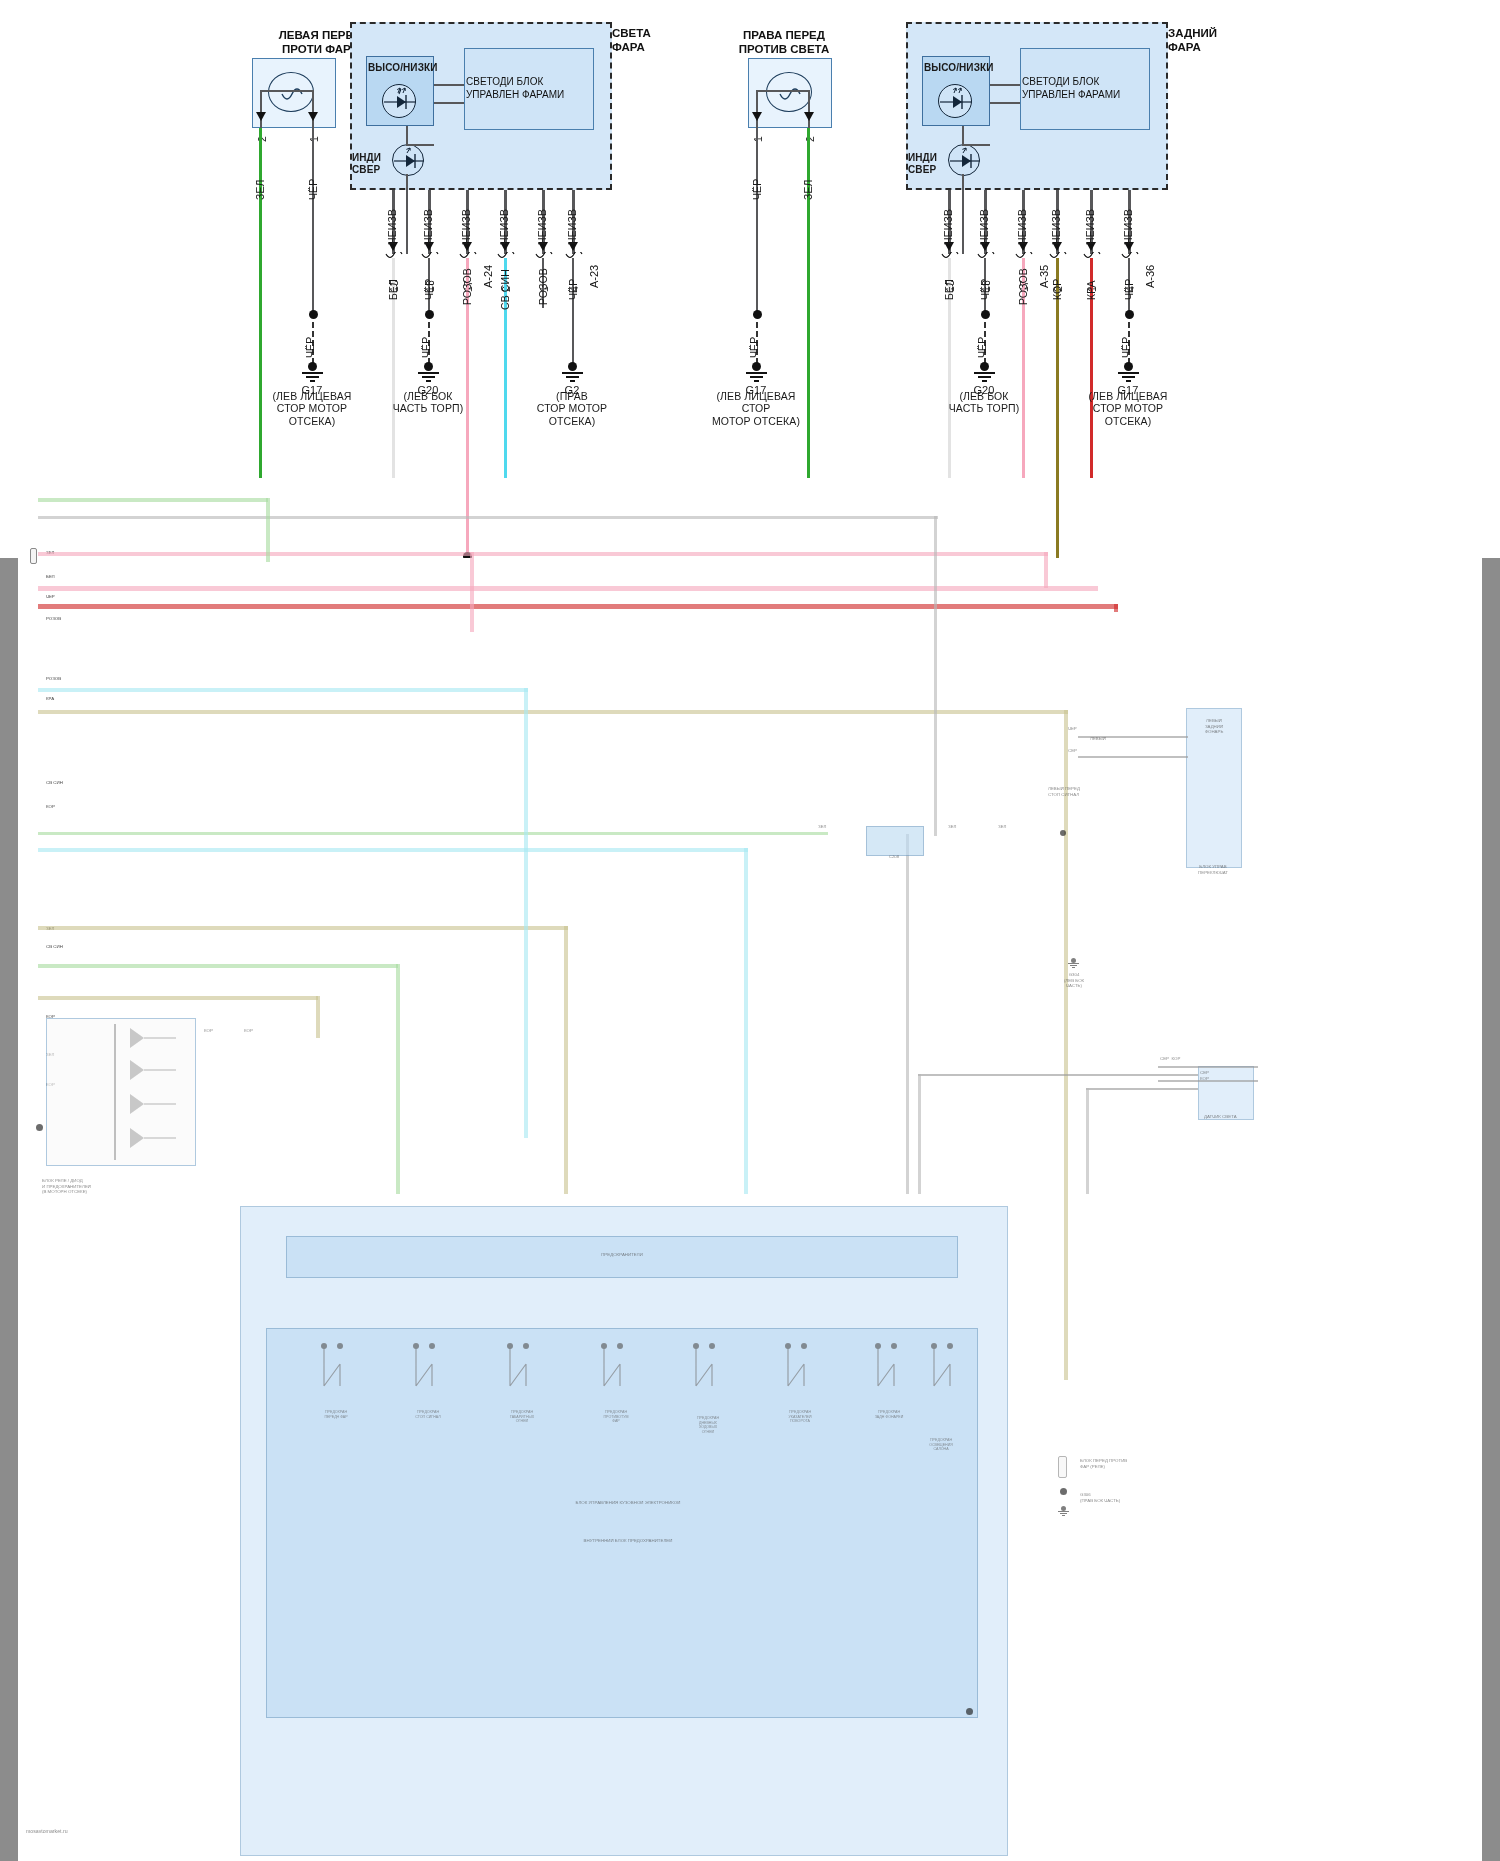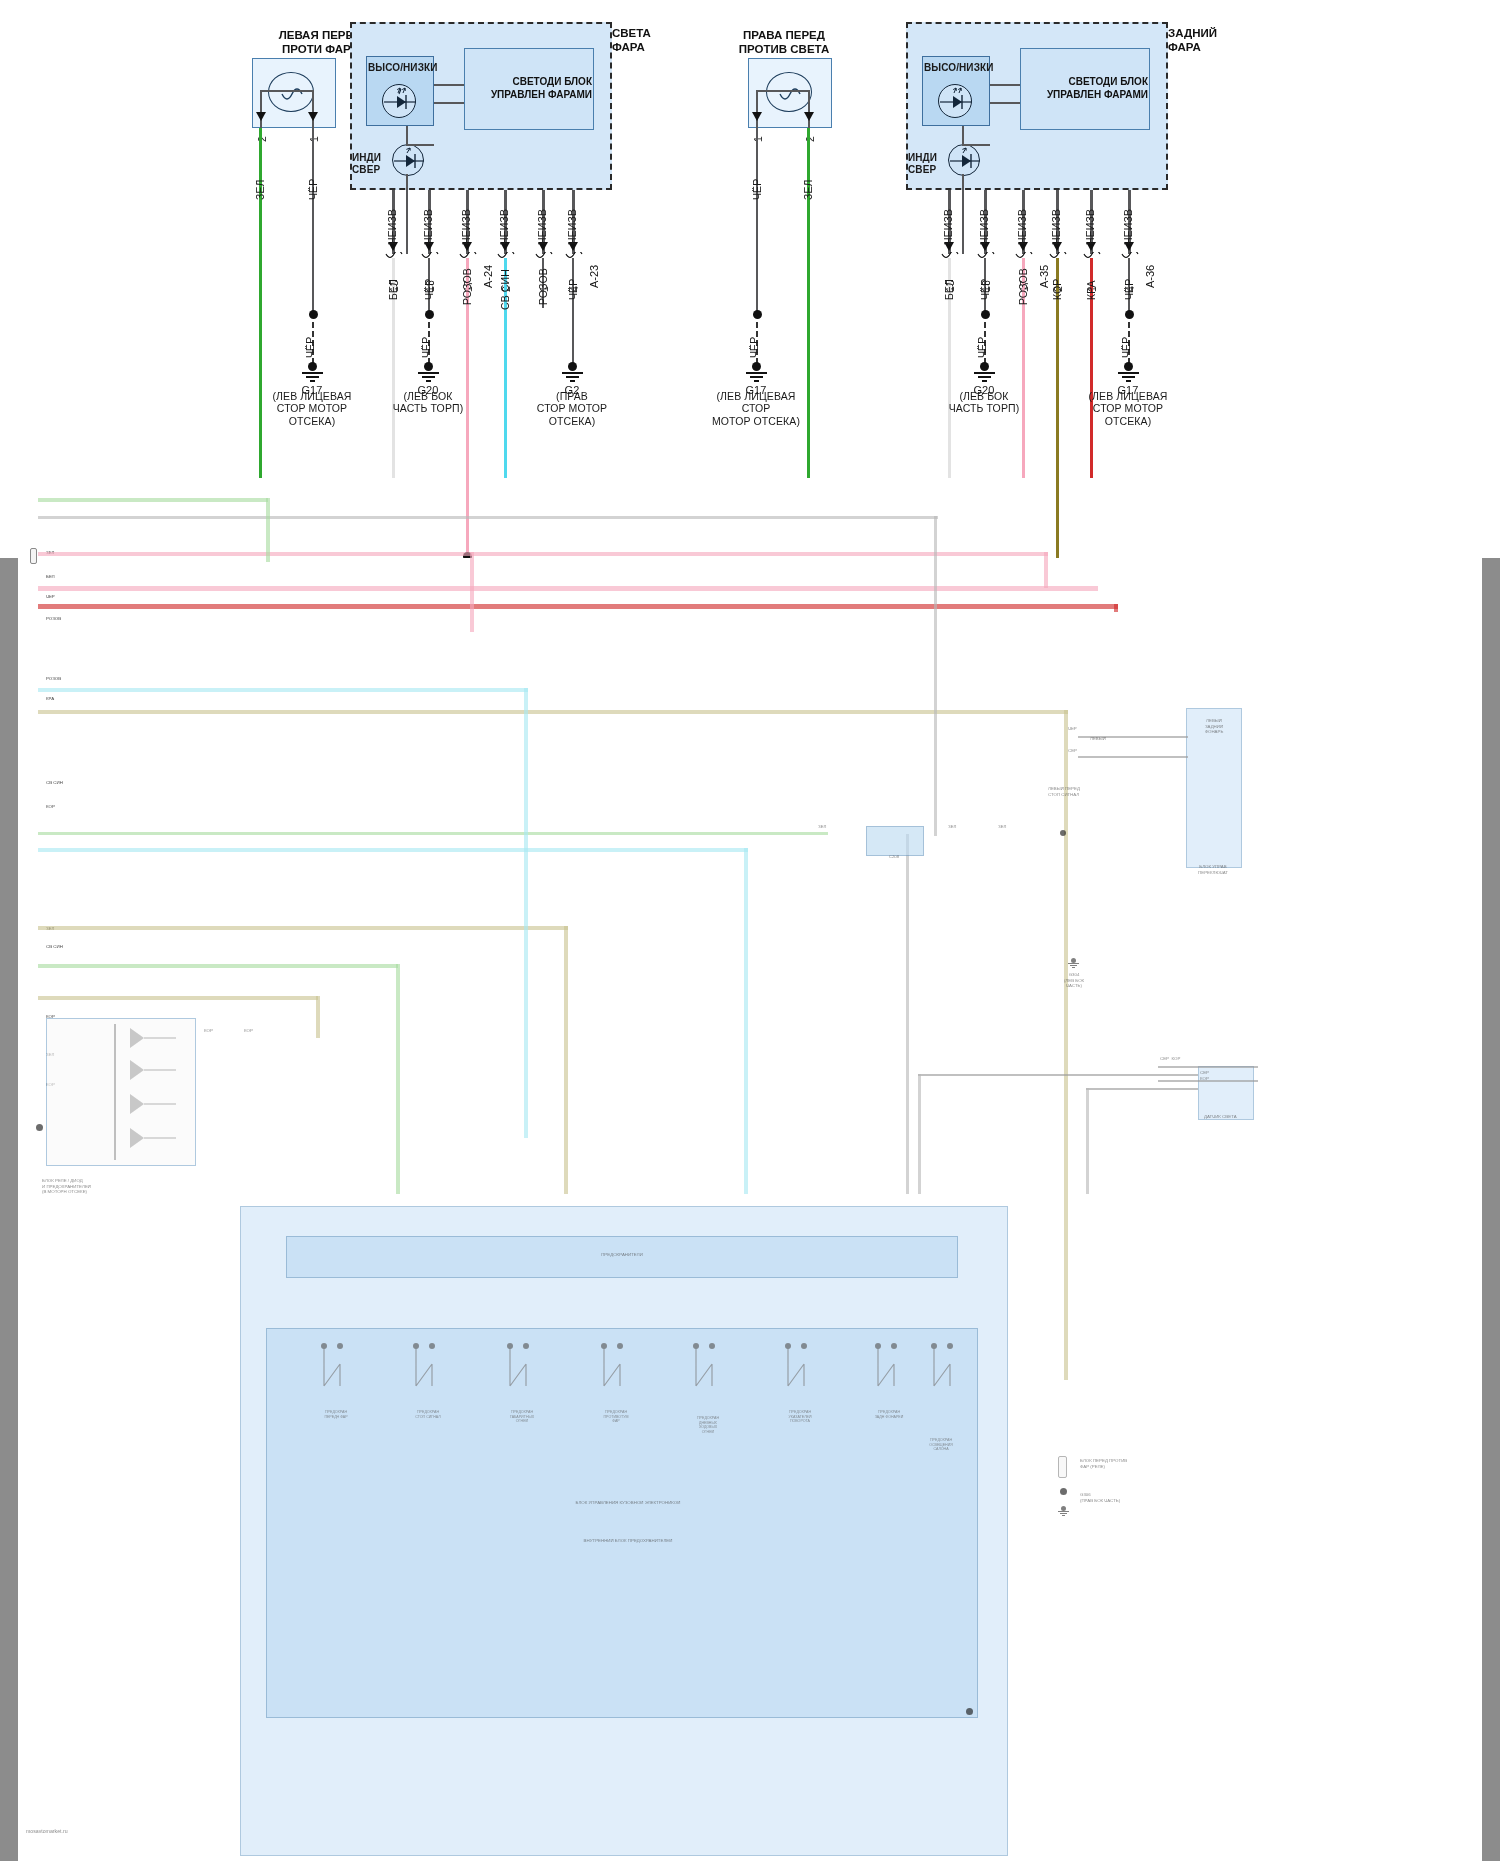--- a/index.html
+++ b/index.html
@@ -21,21 +21,21 @@
 
   .lbl { position:absolute; font-size:10.5px; color:#1a1a1a; white-space:pre; line-height:1.18; letter-spacing:.1px; }
   .lbl.c { text-align:center; }
   .rot { transform-origin:0 0; transform:rotate(-90deg); }
 
   .bigbox { position:absolute; background:#cfe4f7; border:1.4px solid #4a7fae; }
   .dashbox { position:absolute; background:#d4e7f8; border:2px dashed #2a2a2a; }
   .innerbox { position:absolute; background:#b9d8f2; border:1.3px solid #3e6f9e; }
 
   .title { position:absolute; font-size:11.5px; font-weight:bold; color:#111; text-align:center; line-height:1.22; }
-  .subttl { position:absolute; font-size:11px; font-weight:bold; color:#111; text-align:right; line-height:1.25; }
+  .subttl { position:absolute; font-size:11px; font-weight:normal; color:#111; text-align:left; line-height:1.25; }
 
   
   .lampcirc { position:absolute; border:1.6px solid #1d3d5c; border-radius:50%; }
   .ledcirc  { position:absolute; border:1.6px solid #13263a; border-radius:50%; background:#cfe4f7; }
 
   .node { position:absolute; width:9px; height:9px; border-radius:50%; background:#111; }
   .gndwire { position:absolute; width:0; border-left:2px dashed #333; }
 
   .gsym { position:absolute; }
   .gsym .dot { position:absolute; left:6px; top:0; width:9px; height:9px; border-radius:50%; background:#111; }

